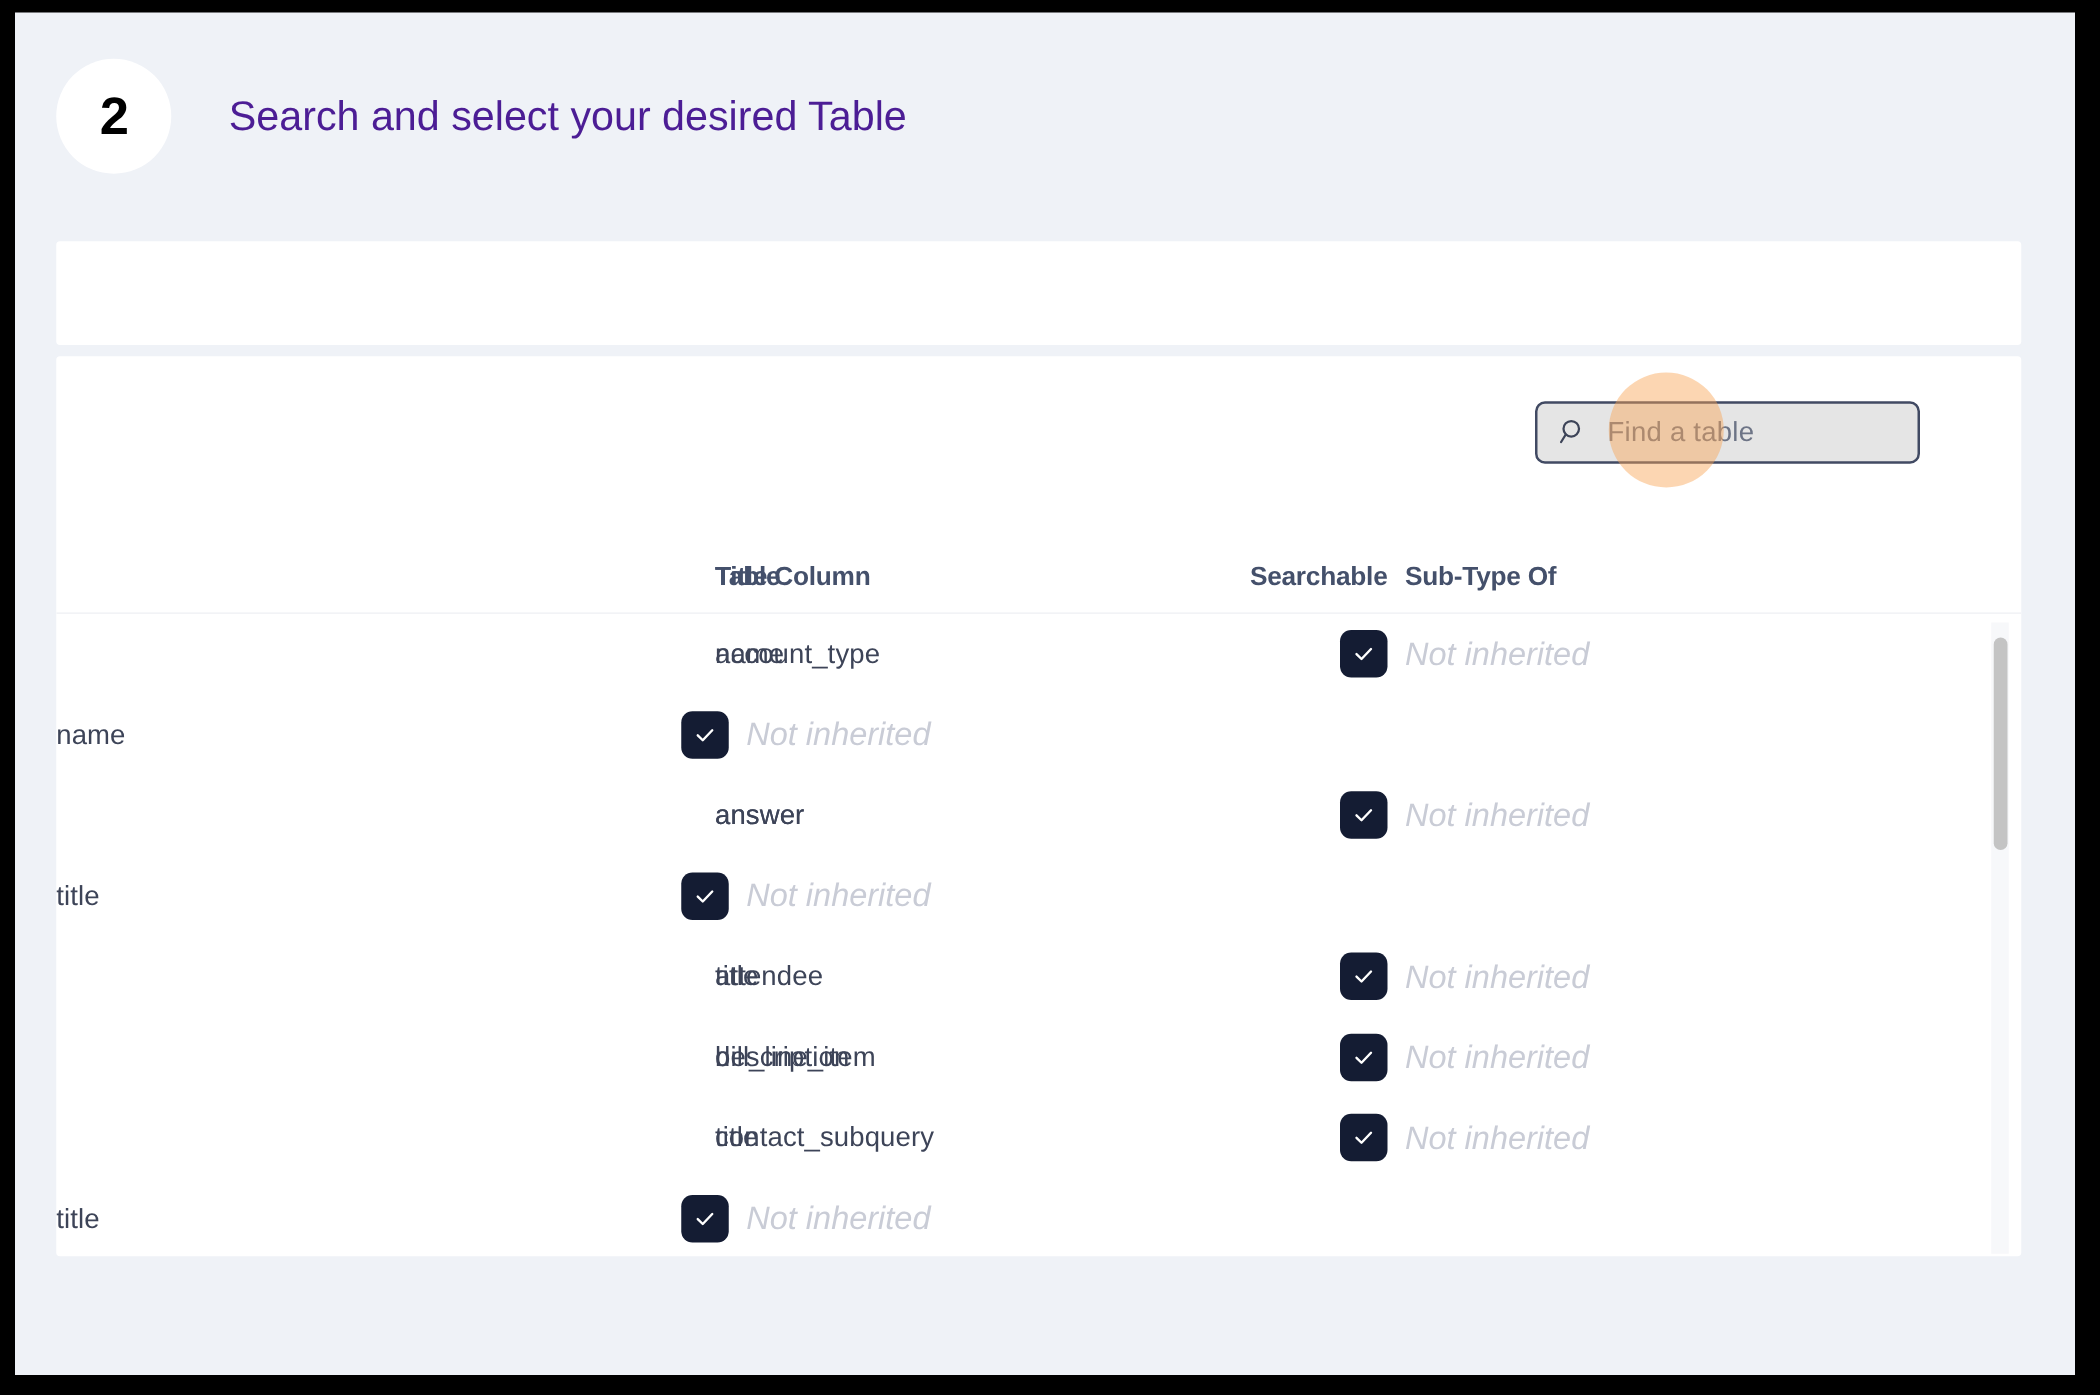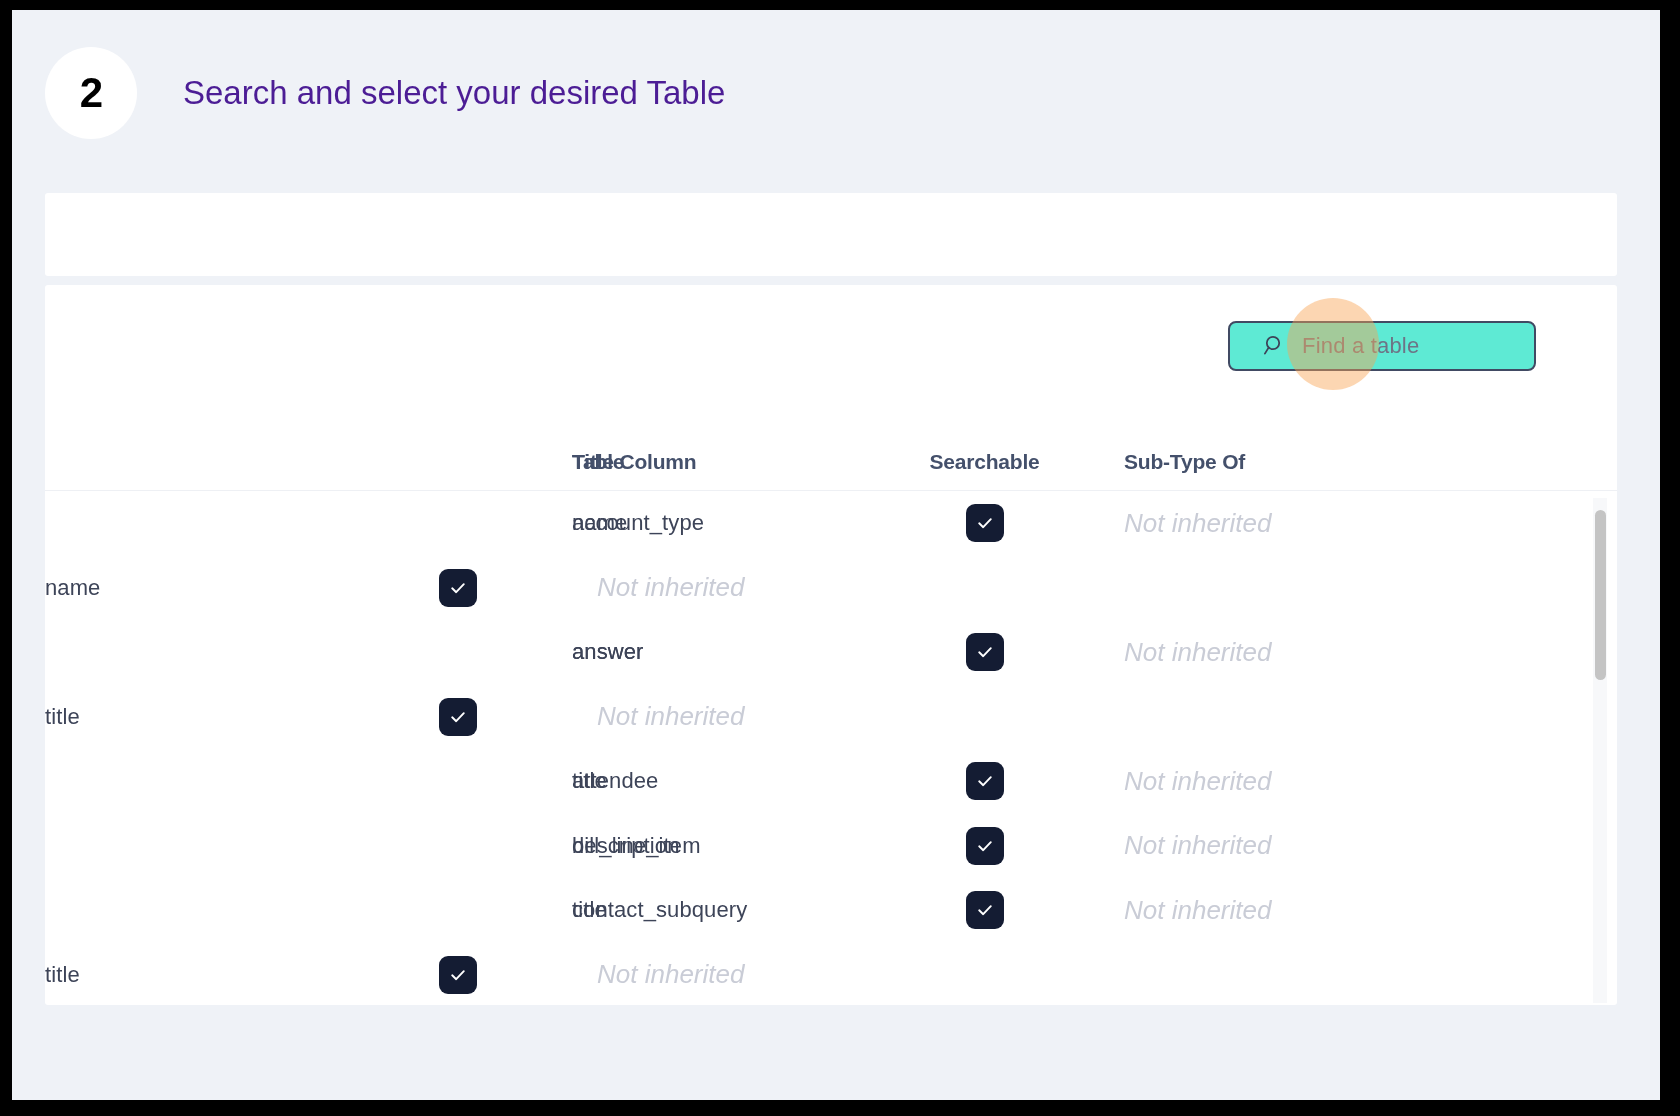--- a/index.html
+++ b/index.html
@@ -95,24 +95,24 @@
     position: absolute;
     right: 81px;
     top: 36px;
   }
 
   .search-box {
     width: 308px;
     height: 50px;
     border: 2px solid #414a63;
     border-radius: 8px;
-    background: #5eead4;
-    display: flex;
-    align-items: center;
-    padding-left: 34px;
+    background: #e5e5e5;
+    display: flex;
+    align-items: center;
+    padding-left: 18px;
   }
 
   .search-icon {
     width: 22px;
     height: 22px;
     flex: 0 0 auto;
     margin-right: 16px;
   }
 
   .search-icon svg { display: block; }
@@ -145,21 +145,21 @@
   }
 
   .trow {
     display: flex;
     align-items: center;
     height: 64.5px;
   }
 
   .c-table   { width: 290px; padding-left: 527px; }
   .c-title   { width: 287px; }
-  .c-search  { width: 265px; display: flex; justify-content: center; padding-right: 14px; }
+  .c-search  { width: 265px; display: flex; justify-content: flex-end; padding-right: 14px; }
   .c-sub     { width: 300px; }
 
   .th {
     font-size: 21px;
     font-weight: bold;
     color: #44506b;
     font-family: "Liberation Sans", sans-serif;
     letter-spacing: -0.2px;
   }
 

